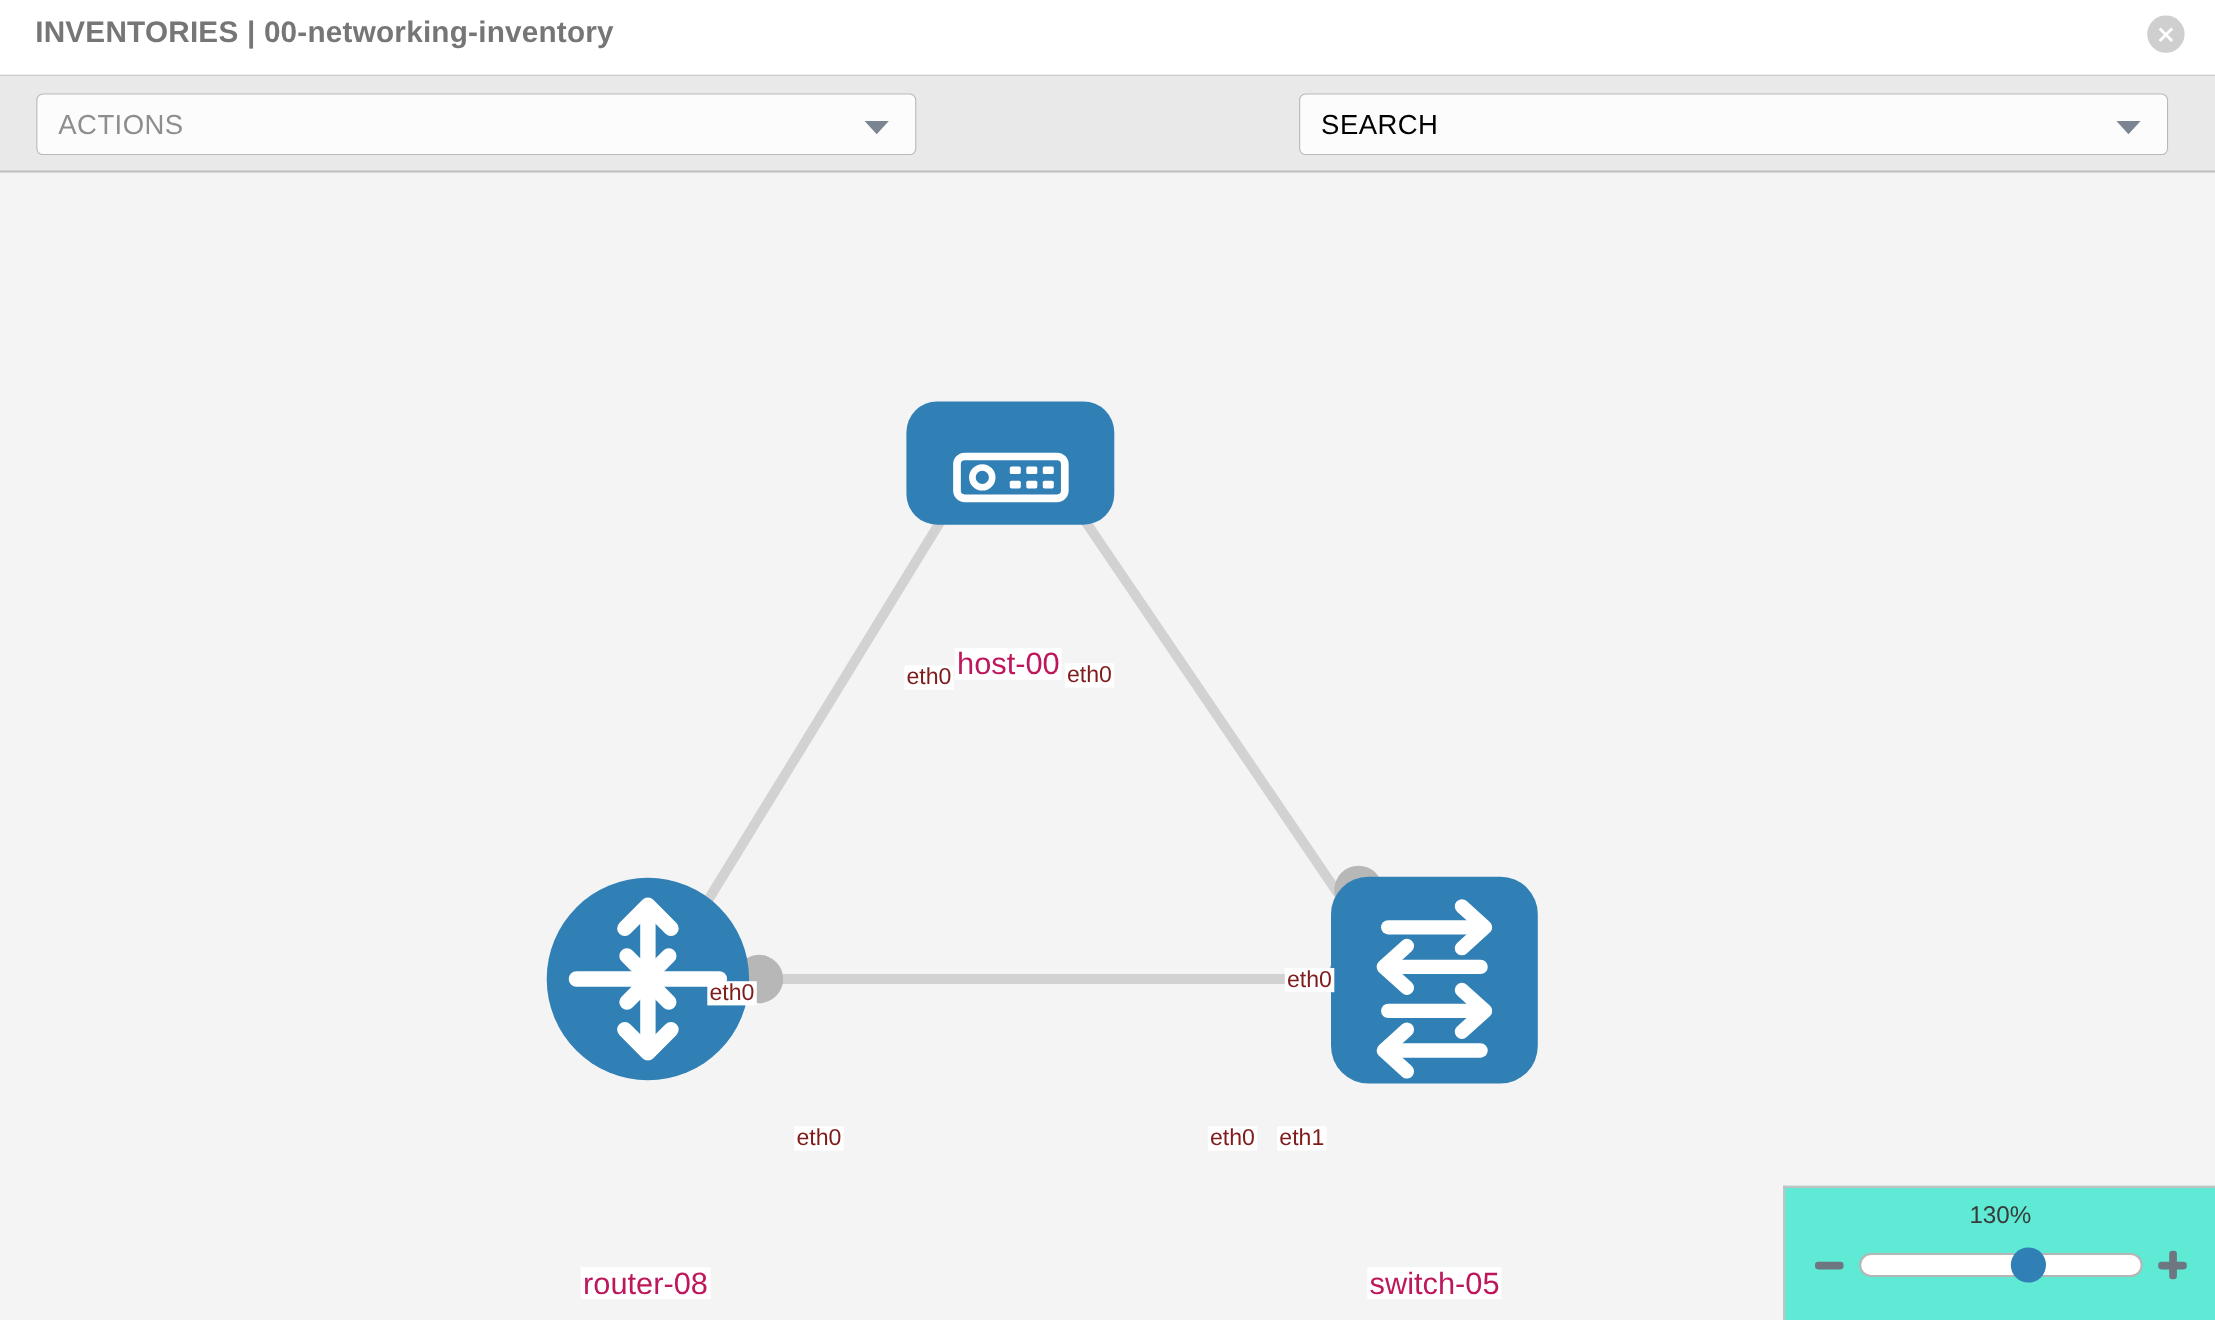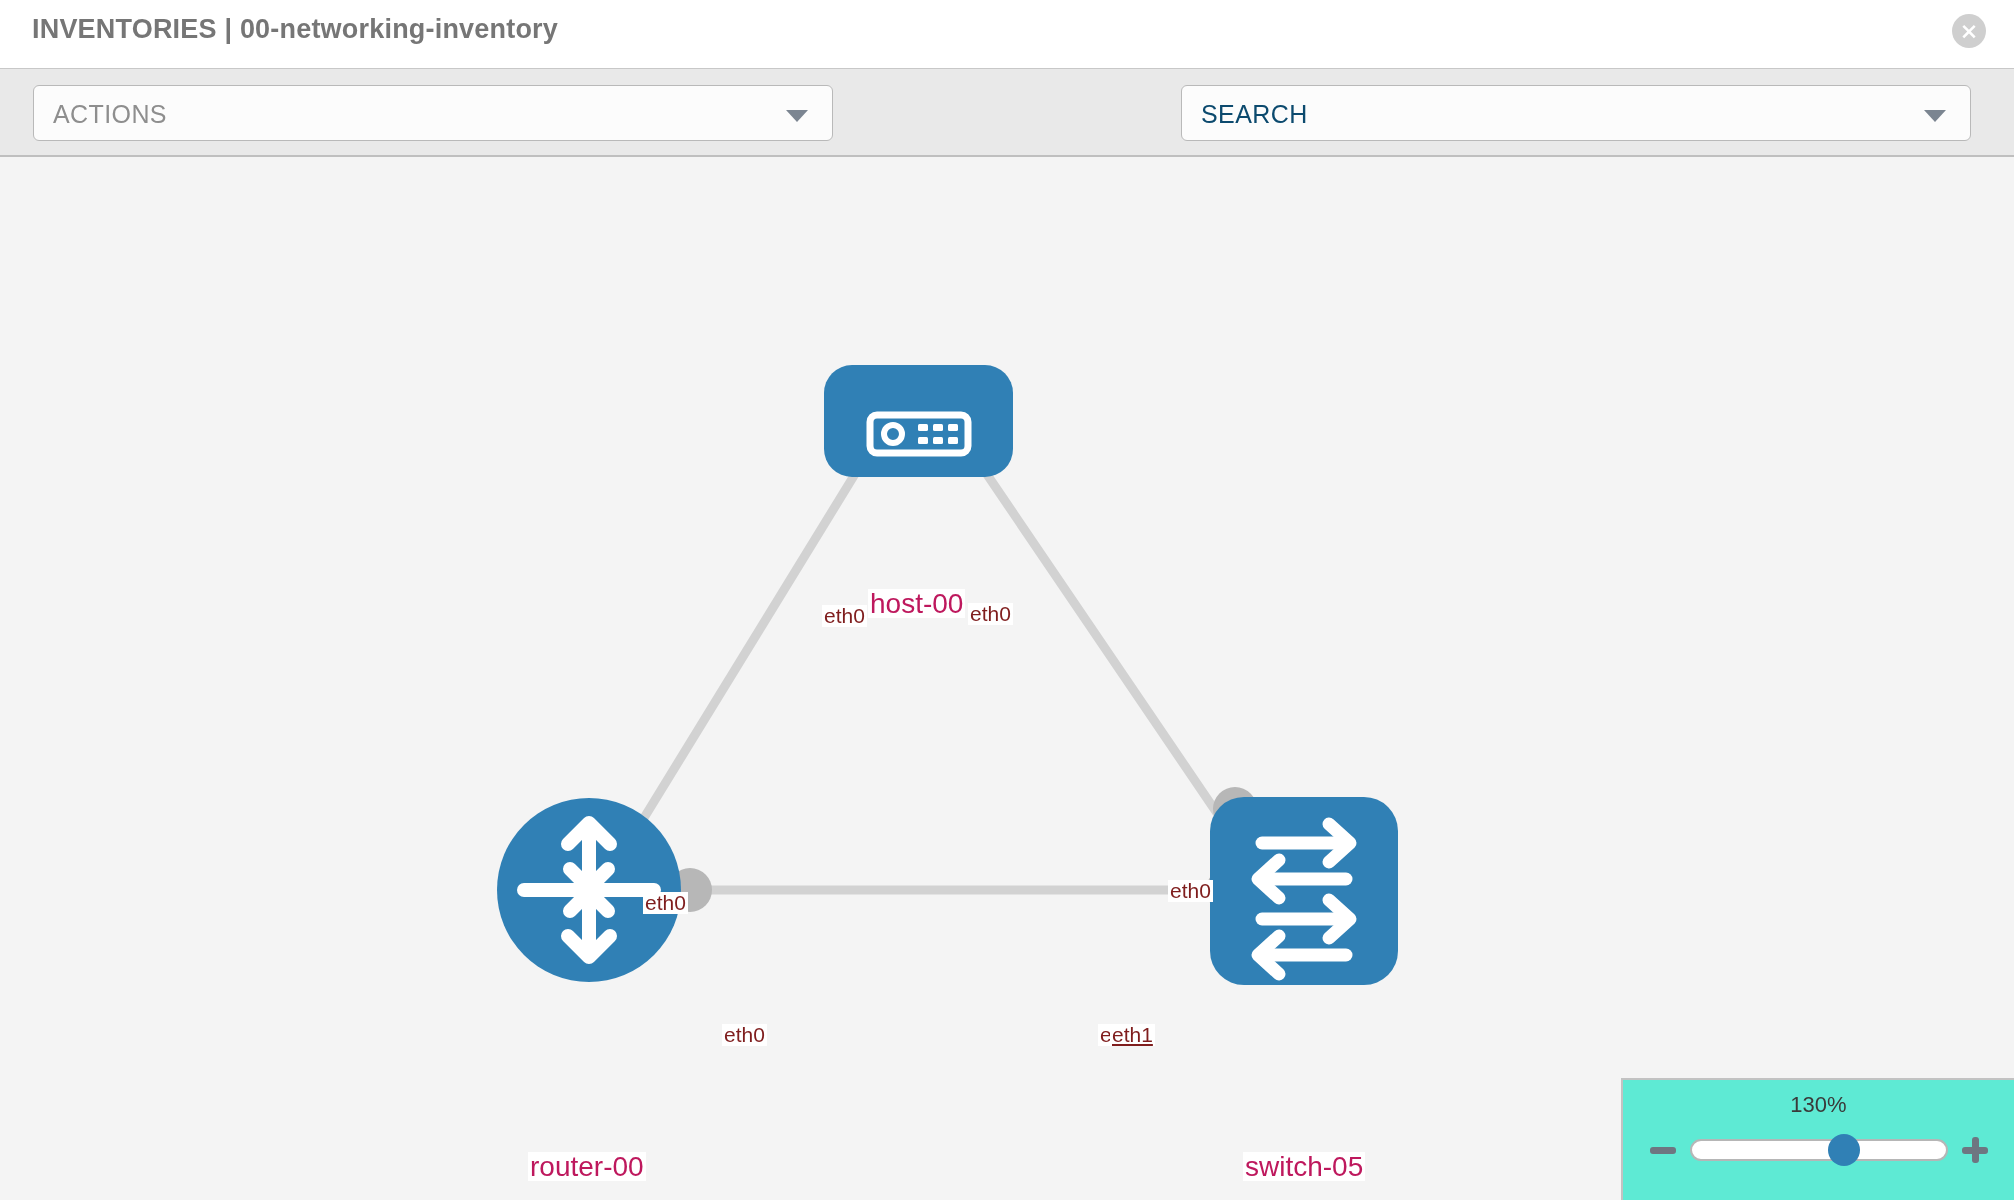--- a/index.html
+++ b/index.html
@@ -116,21 +116,21 @@
     background: #fcfcfc;
     border: 1px solid #b9b9b9;
     border-radius: 6px;
     cursor: text;
   }
   .search-label {
     position: absolute;
     left: 19px;
     top: 14px;
     font-size: 25px;
-    color: #0c4a6e;
+    color: #000000;
     letter-spacing: 0.4px;
   }
 
   
   .canvas {
     position: absolute;
     left: 0; top: 157px;
     width: 2014px;
     height: 1043px;
     background: #f4f4f4;
@@ -356,23 +356,23 @@
     <div class="iface-label" style="left:968px; top:446px;">eth0</div>
 
     <div class="iface-label" style="left:643px; top:735px;">eth0</div>
 
     <div class="iface-label" style="left:1168px; top:723px;">eth0</div>
 
     <div class="iface-label" style="left:722px; top:867px;">eth0</div>
 
     <div class="iface-label" style="left:1098px; top:867px;">eth0</div>
 
-    <div class="iface-label" style="left:1110px; top:867px;text-decoration:underline;">eth1</div>
-
-    <div class="node-label" style="left:528px; top:995px;">router-00</div>
+    <div class="iface-label" style="left:1161px; top:867px;">eth1</div>
+
+    <div class="node-label" style="left:528px; top:995px;">router-08</div>
 
     <div class="node-label" style="left:1243px; top:995px;">switch-05</div>
 
   </div>
 
   <div class="zoom-panel">
     <div class="zoom-value">130%</div>
     <div class="zoom-row">
       <div class="zoom-minus"></div>
       <div class="zoom-track">

